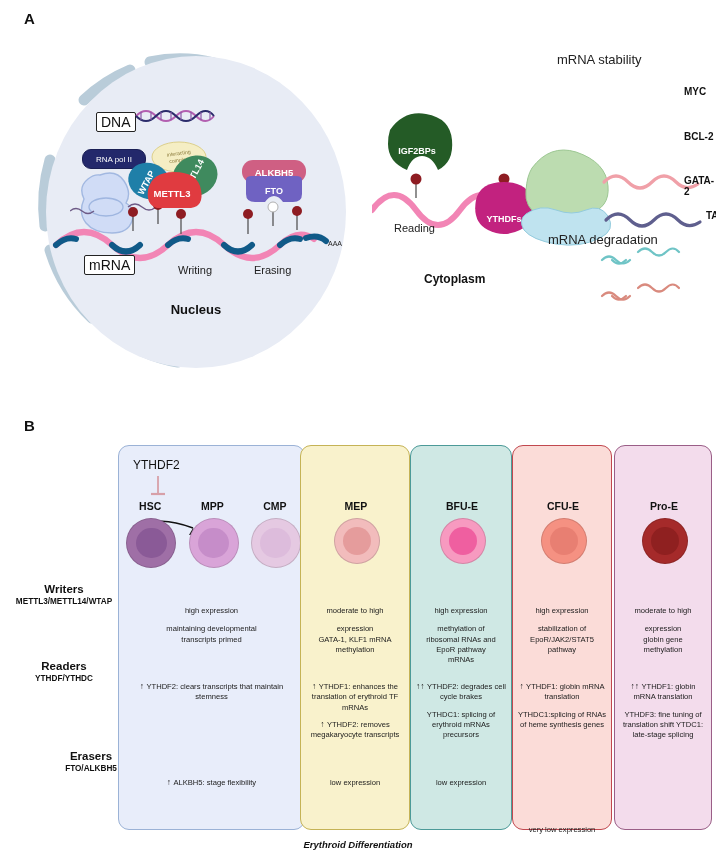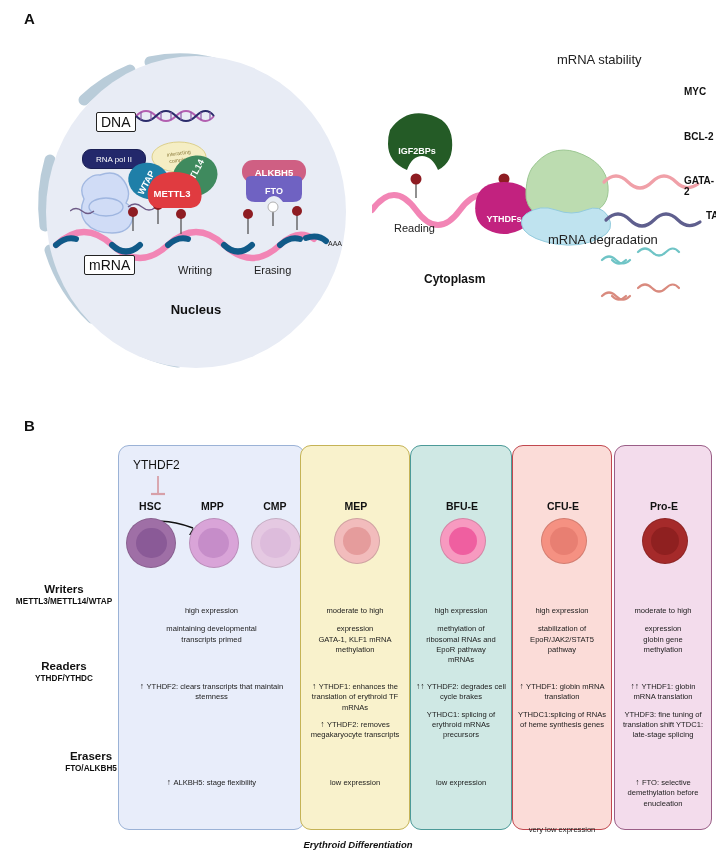--- a/index.html
+++ b/index.html
@@ -357,20 +357,17 @@
         <div class="blk" style="top: 160px;">
           <div style="margin-bottom: 8px;">moderate to high</div>
           <div>expression</div>
           <div>globin gene</div>
           <div>methylation</div>
         </div>
         <div class="blk" style="top: 236px;">
           <div style="margin-bottom: 7px;"><span class="arrowup">↑↑ </span><span>YTHDF1: globin mRNA translation</span></div>
           <div style="margin-bottom: 7px;"><span>YTHDF3: fine tuning of translation shift YTDC1: late-stage splicing</span></div>
         </div>
-        <div class="blk" style="top: 332px;">
-          <div><span class="arrowup">↑ </span><span>FTO: selective demethylation before enucleation</span></div>
-        </div>
       </div>
     </div>
 
   <div class="caption">Erythroid Differentiation</div>
 </div>
 
 </body></html>

